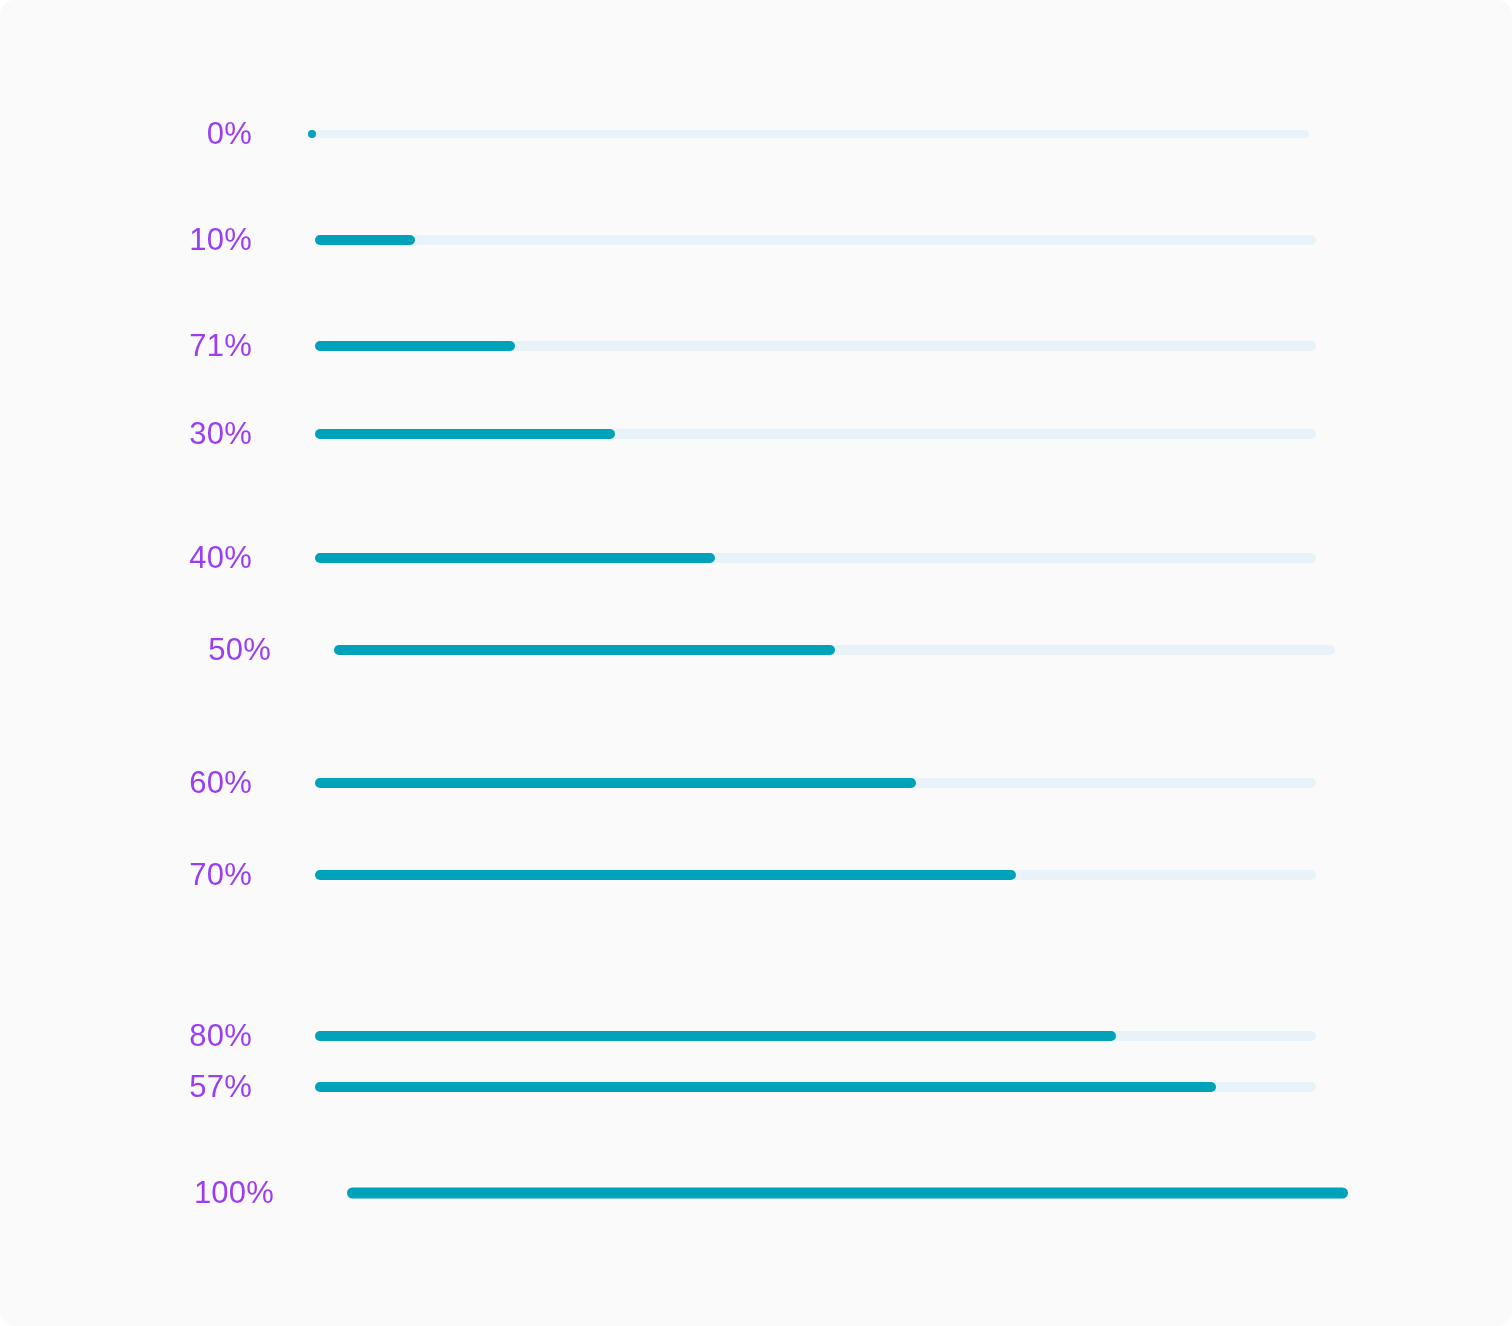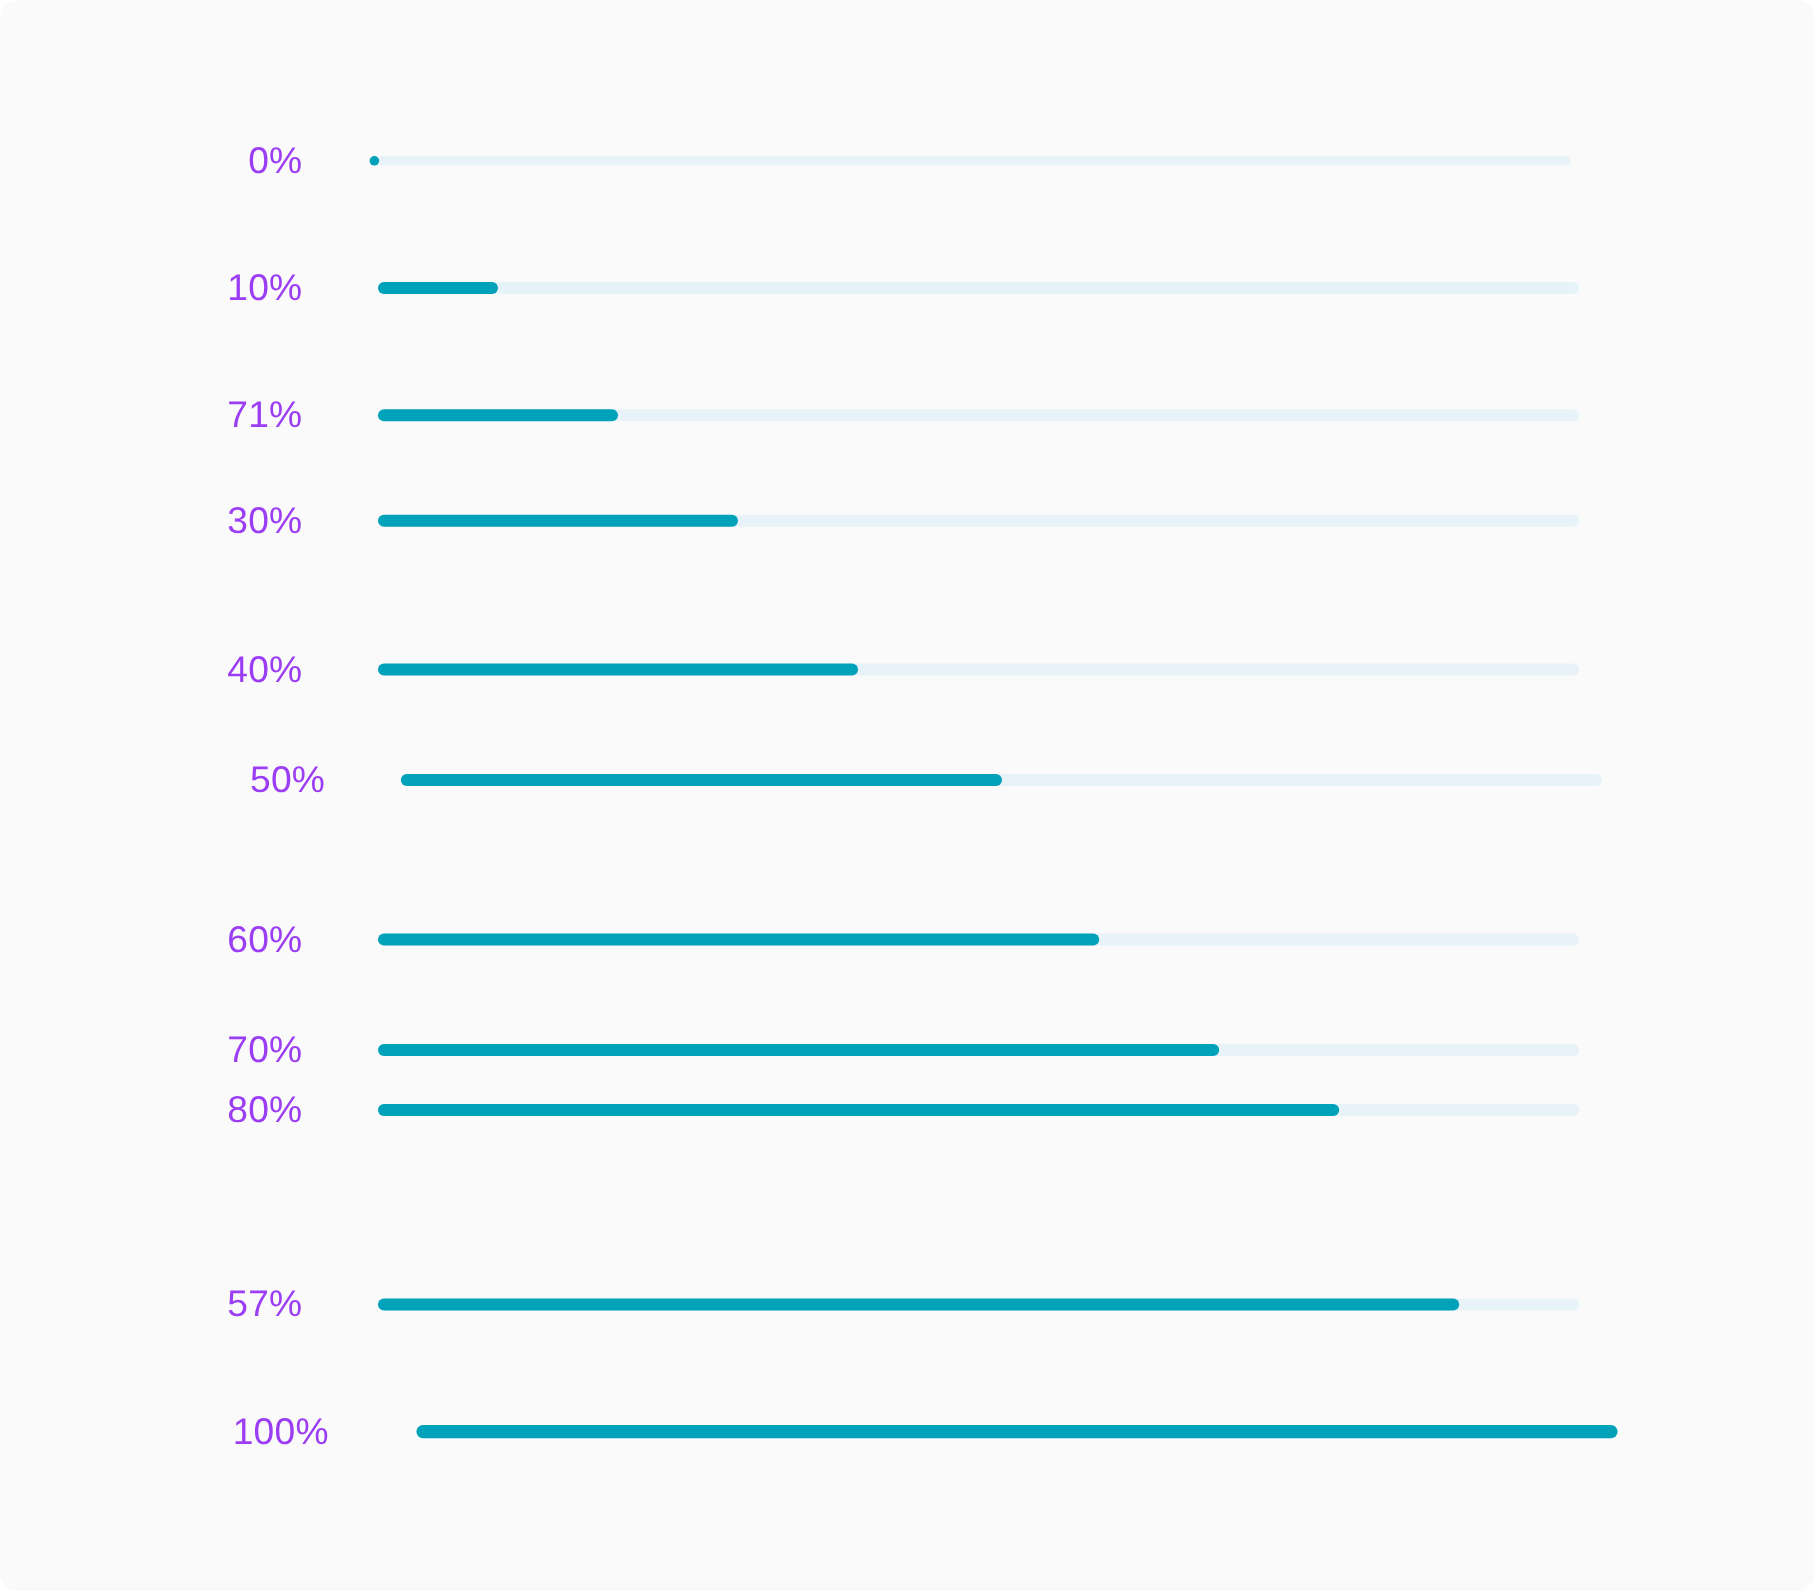--- a/index.html
+++ b/index.html
@@ -182,21 +182,21 @@
             <div class="fill" style="width: 60%;"></div>
           </div>
         </div>
         <div class="row" style="top: 855.3px;">
           <div class="row-label">70%</div>
           <div class="track-wrap" role="progressbar" aria-valuenow="70" aria-valuemin="0" aria-valuemax="100">
             <div class="track"></div>
             <div class="fill" style="width: 70%;"></div>
           </div>
         </div>
-        <div class="row" style="top: 905px;">
+        <div class="row" style="top: 1016px;">
           <div class="row-label">80%</div>
           <div class="track-wrap" role="progressbar" aria-valuenow="80" aria-valuemin="0" aria-valuemax="100">
             <div class="track"></div>
             <div class="fill" style="width: 80%;"></div>
           </div>
         </div>
         <div class="row" style="top: 1067.1px;">
           <div class="row-label">57%</div>
           <div class="track-wrap" role="progressbar" aria-valuenow="90" aria-valuemin="0" aria-valuemax="100">
             <div class="track"></div>

